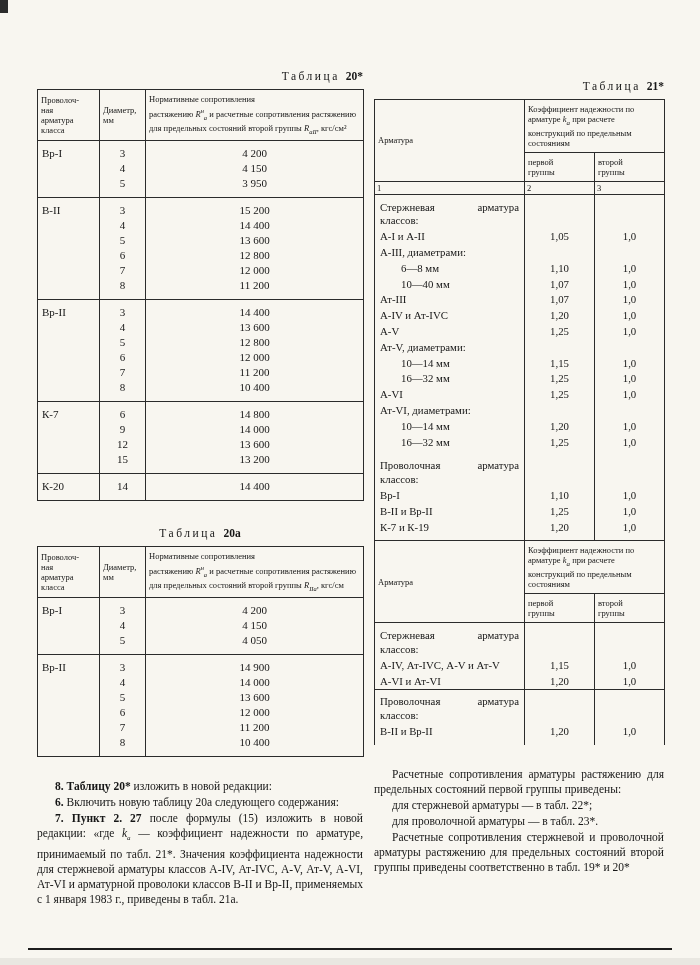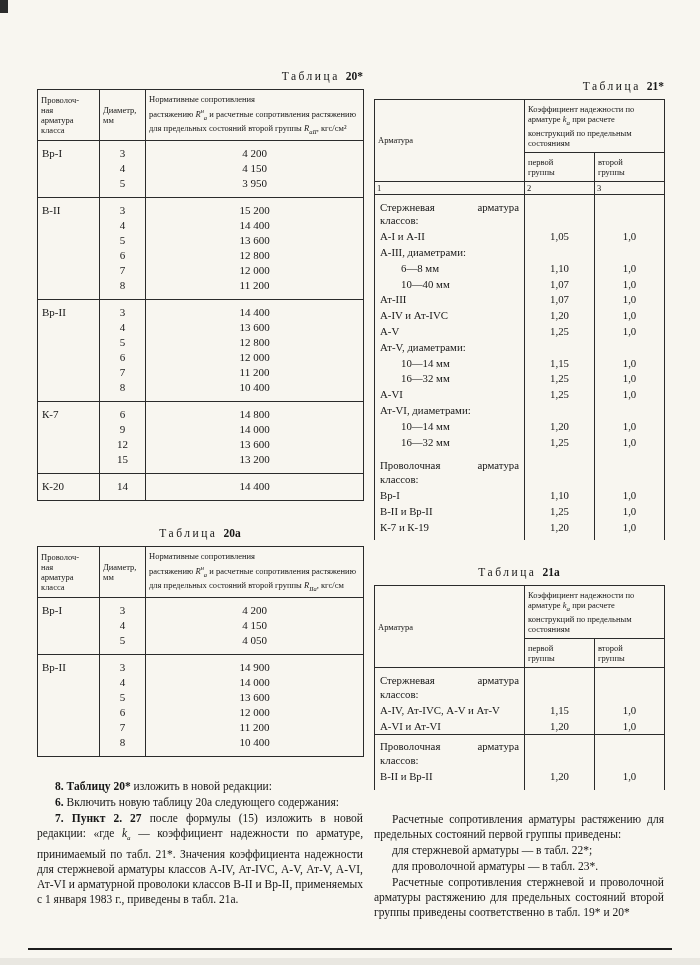--- a/index.html
+++ b/index.html
@@ -335,23 +335,20 @@
             <td class="num">1,0</td>
           </tr>
           <tr>
             <td class="lab">К-7 и К-19</td>
             <td class="num">1,20</td>
             <td class="num">1,0</td>
           </tr>
         </tbody>
     </table>
 
-    <div class="cap cap2">
-      <span class="w">Таблица</span><span class="n">21а</span>
-    </div>
 
     <table class="doc coef">
       <colgroup>
           <col style="width:150px">
           <col style="width:70px">
           <col style="width:70px">
         </colgroup>
       <thead>
         <tr>
           <th class="arm" rowspan="2">Арматура</th>

